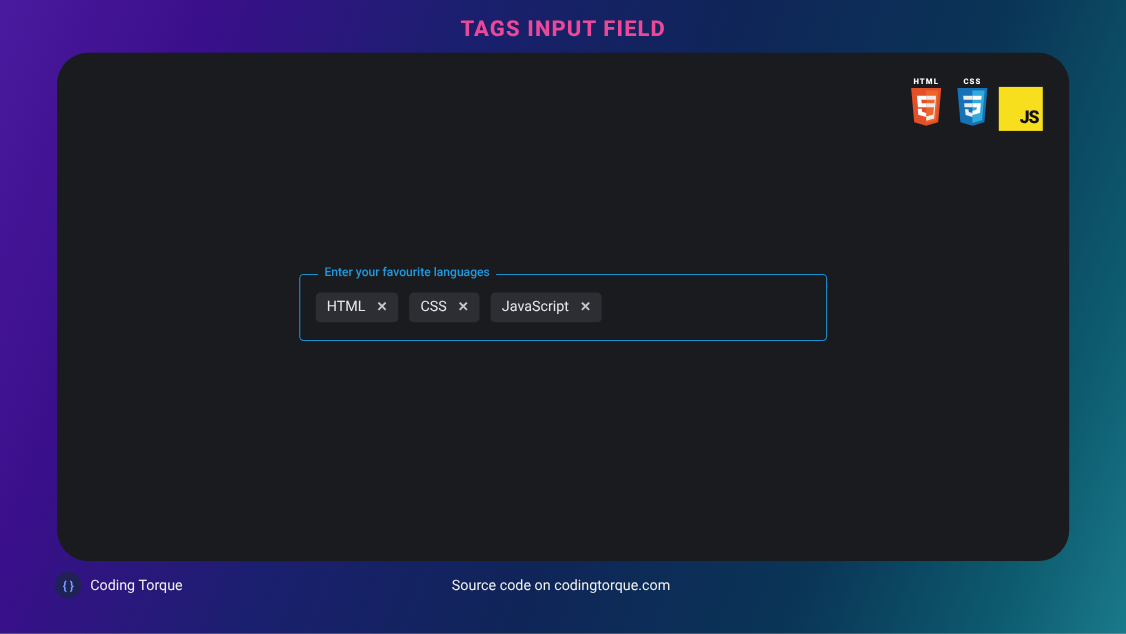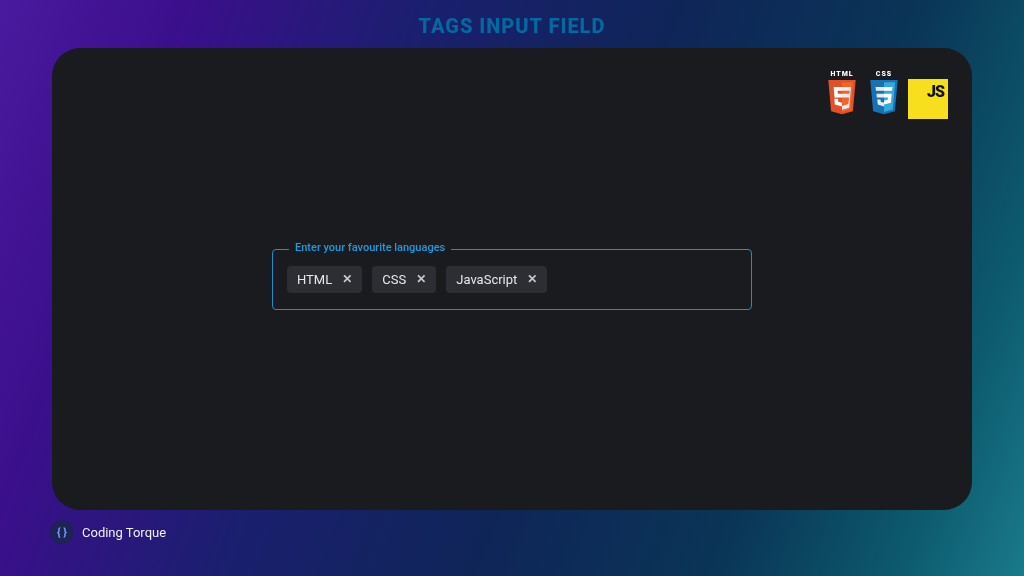--- a/index.html
+++ b/index.html
@@ -11,21 +11,21 @@
     body {
       width: 1024px;
       height: 576px;
       background: linear-gradient(110deg, #4a1a9e 0%, #3b0f8c 15%, #1a1f6e 35%, #0f2558 55%, #0a3556 75%, #0d5a6e 90%, #1a7a8a 100%);
       display: flex;
       flex-direction: column;
       align-items: center;
       overflow: hidden;
     }
     .title {
-      color: #0369a1;
+      color: #ec4899;
       font-weight: 800;
       font-size: 20px;
       letter-spacing: 1px;
       margin-top: 14px;
       margin-bottom: 10px;
     }
     .panel {
       background: #1a1b1e;
       width: 920px;
       height: 462px;
@@ -57,20 +57,21 @@
     }
     .shield-html, .shield-css {
       width: 36px;
       height: 38px;
     }
     .js-box {
       width: 40px;
       height: 40px;
       background: #f7df1e;
       display: flex;
+      align-items: flex-end;
       justify-content: flex-end;
       padding: 3px 4px;
       font-weight: 900;
       font-size: 16px;
       color: #111;
       letter-spacing: -1px;
       margin-top: 11px;
     }
     .tags-fieldset {
       border: 1.5px solid #1e8ecf;
@@ -203,13 +204,14 @@
     <input class="tags-input-area" type="text" placeholder="" style="">
   </div>
 
 </div>
 
 <div class="footer">
   <div class="brand">
     <div class="brand-logo">{ }</div>
     <span>Coding Torque</span>
   </div>
+  <div class="center-text">Source code on codingtorque.com</div>
 </div>
 
 </body></html>

